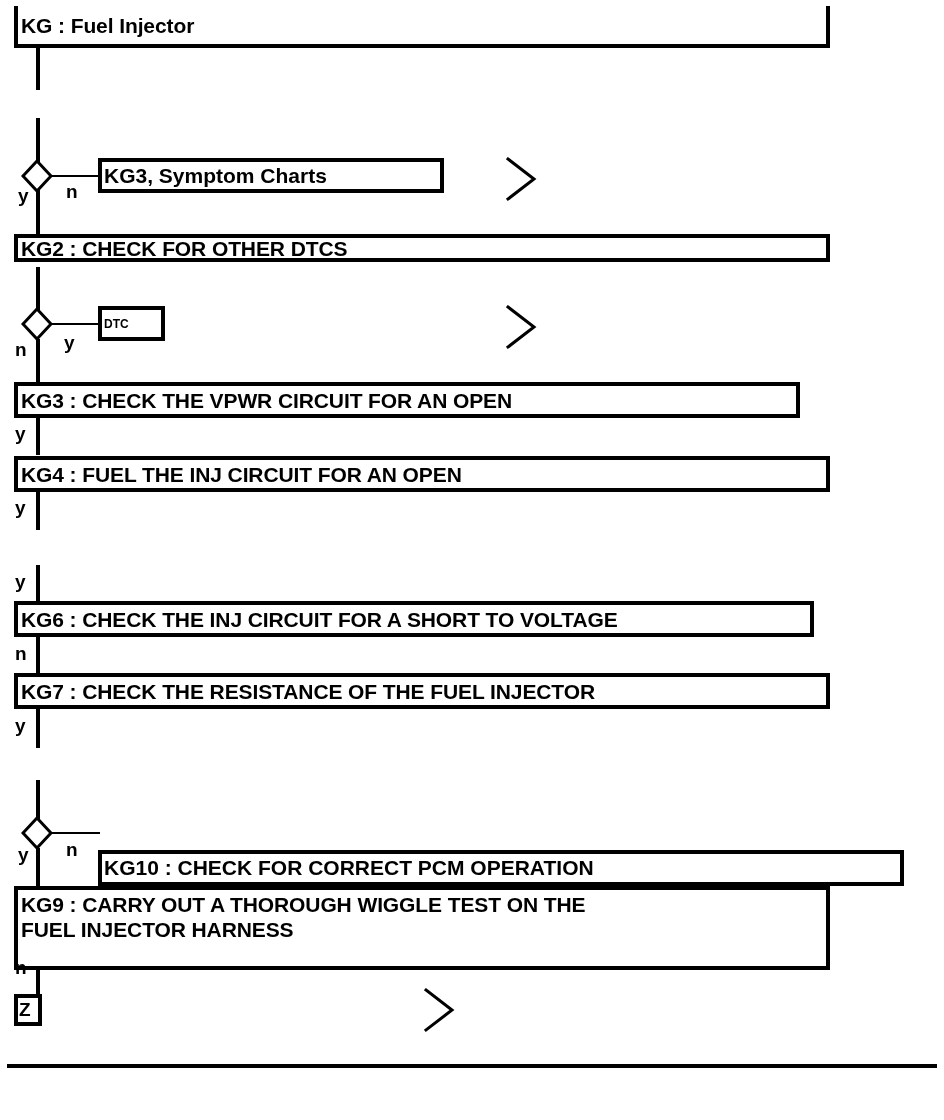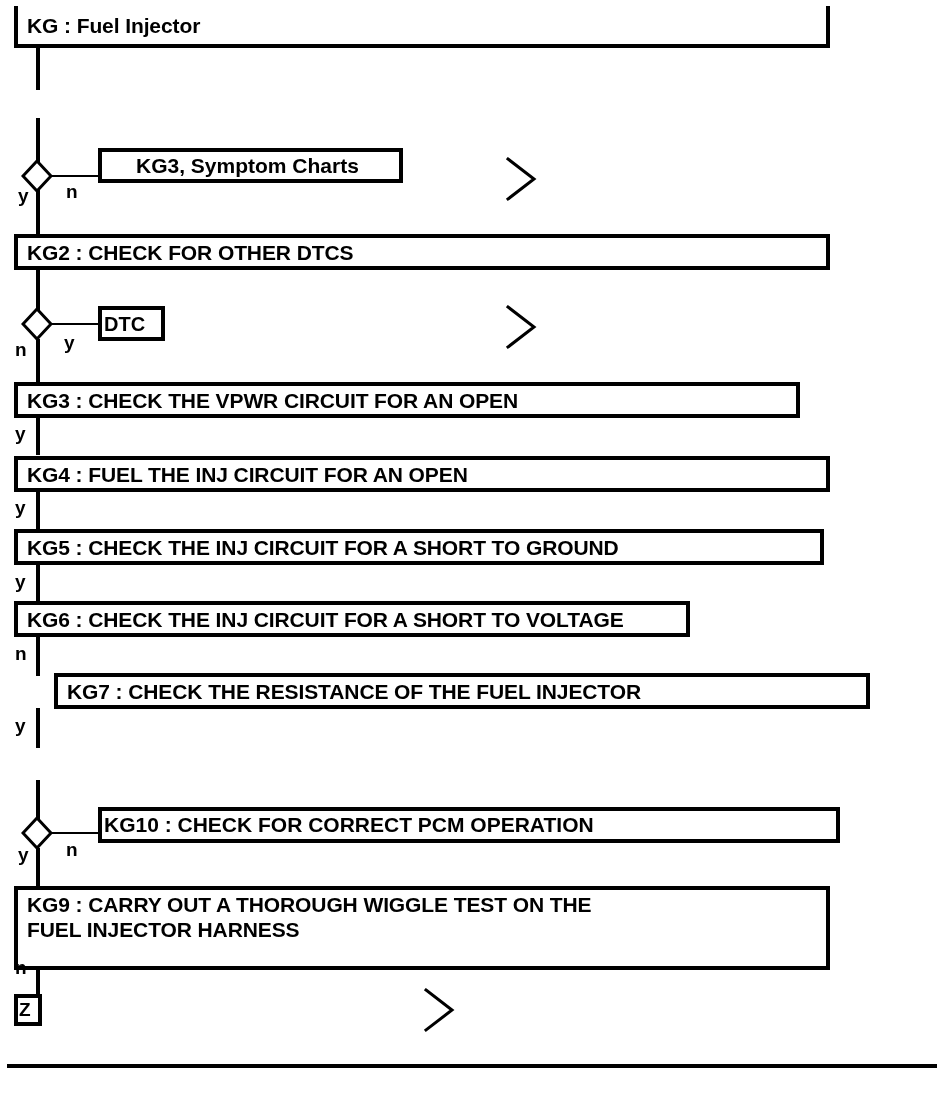--- a/index.html
+++ b/index.html
@@ -29,21 +29,21 @@
     z-index: 3;
   }
   .step-box.open-top { border-top: 0 none; }
   .step-box .step-label {
     font-family: "Liberation Sans", sans-serif;
     font-weight: bold;
     font-size: 21px;
     line-height: 25px;
     color: #000000;
     white-space: pre-line;
-    padding-left: 9px;
+    padding-left: 3px;
     letter-spacing: -0.1px;
   }
   .step-box.title .step-label { font-size: 21px; }
   .step-box.two-line { align-items: flex-start; }
   .step-box.two-line .step-label { padding-top: 2px; }
 
   
   .target-box {
     position: absolute;
     box-sizing: border-box;
@@ -55,21 +55,21 @@
   }
   .target-box .target-label {
     font-family: "Liberation Sans", sans-serif;
     font-weight: bold;
     font-size: 21px;
     line-height: 22px;
     color: #000000;
     padding-left: 2px;
     white-space: nowrap;
   }
-  .target-box.small .target-label { font-size: 20px; }
+  .target-box.small .target-label { font-size: 12px; }
   .target-box.tiny {
     border-width: 4px;
   }
   .target-box.tiny .target-label {
     font-size: 19px;
     padding-left: 1px;
   }
 
   
   .vline {
@@ -133,60 +133,57 @@
   <div class="vline" style="left:36px; top:708px; height:40px;"></div>
   <div class="vline" style="left:36px; top:780px; height:43px;"></div>
   <div class="vline" style="left:36px; top:848px; height:40px;"></div>
   <div class="vline" style="left:36px; top:950px; height:46px;"></div>
 
   <div class="step-box title open-top" style="left:14px; top:6px; width:816px; height:42px;">
     <span class="step-label">KG : Fuel Injector</span>
   </div>
 
 
-  <div class="step-box" style="left:14px; top:234px; width:816px; height:36px;">
+  <div class="step-box" style="left:14px; top:234px; width:816px; height:28px;">
     <span class="step-label">KG2 : CHECK FOR OTHER DTCS</span>
   </div>
 
   <div class="step-box" style="left:14px; top:382px; width:786px; height:36px;align-items:center;">
     <span class="step-label">KG3 : CHECK THE VPWR CIRCUIT FOR AN OPEN</span>
   </div>
 
   <div class="step-box" style="left:14px; top:456px; width:816px; height:36px;">
     <span class="step-label">KG4 : FUEL THE INJ CIRCUIT FOR AN OPEN</span>
   </div>
 
-  <div class="step-box" style="left:14px; top:529px; width:810px; height:36px;">
-    <span class="step-label">KG5 : CHECK THE INJ CIRCUIT FOR A SHORT TO GROUND</span>
-  </div>
-
-  <div class="step-box" style="left:14px; top:601px; width:676px; height:36px;">
+
+  <div class="step-box" style="left:14px; top:601px; width:800px; height:36px;">
     <span class="step-label">KG6 : CHECK THE INJ CIRCUIT FOR A SHORT TO VOLTAGE</span>
   </div>
 
-  <div class="step-box" style="left:14px; top:673px; width:816px; height:36px;margin-left:40px;">
+  <div class="step-box" style="left:14px; top:673px; width:816px; height:36px;">
     <span class="step-label">KG7 : CHECK THE RESISTANCE OF THE FUEL INJECTOR</span>
   </div>
 
 
   <div class="step-box two-line" style="left:14px; top:886px; width:816px; height:84px;">
     <span class="step-label">KG9 : CARRY OUT A THOROUGH WIGGLE TEST ON THE
 FUEL INJECTOR HARNESS</span>
   </div>
 
   <div class="diamond" style="left:21px; top:159px;">
     <svg width="32" height="34" viewBox="0 0 32 34">
       <polygon points="16,2 30,17 16,32 2,17" fill="#ffffff" stroke="#000000" stroke-width="3"></polygon>
     </svg>
   </div>
   <div class="hline-thin" style="left:50px; top:175px; width:50px;"></div>
   <div class="branch-letter" style="left:18px; top:186px;">y</div>
   <div class="branch-letter" style="left:66px; top:182px;">n</div>
 
-  <div class="target-box" style="left:98px; top:148px; width:305px; height:35px;padding-left:32px;">
+  <div class="target-box" style="left:98px; top:158px; width:346px; height:35px;">
     <span class="target-label">KG3, Symptom Charts</span>
   </div>
 
   <div class="chevron" style="left:504px; top:155px;">
     <svg width="36" height="48" viewBox="0 0 36 48">
       <polyline points="4,4 30,24 4,44" fill="none" stroke="#000000" stroke-width="3" stroke-linecap="square"></polyline>
     </svg>
   </div>
 
   <div class="diamond" style="left:21px; top:307px;">
@@ -216,21 +213,21 @@
 
   <div class="diamond" style="left:21px; top:816px;">
     <svg width="32" height="34" viewBox="0 0 32 34">
       <polygon points="16,2 30,17 16,32 2,17" fill="#ffffff" stroke="#000000" stroke-width="3"></polygon>
     </svg>
   </div>
   <div class="hline-thin" style="left:50px; top:832px; width:50px;"></div>
   <div class="branch-letter" style="left:18px; top:845px;">y</div>
   <div class="branch-letter" style="left:66px; top:840px;">n</div>
 
-  <div class="target-box" style="left:98px; top:807px; width:742px; height:36px;">
+  <div class="target-box" style="left:98px; top:850px; width:806px; height:36px;">
     <span class="target-label">KG10 : CHECK FOR CORRECT PCM OPERATION</span>
   </div>
 
   <div class="branch-letter" style="left:15px; top:958px;">n</div>
 
   <div class="target-box tiny" style="left:14px; top:994px; width:28px; height:32px;">
     <span class="target-label">Z</span>
   </div>
 
   <div class="chevron" style="left:422px; top:986px;">

